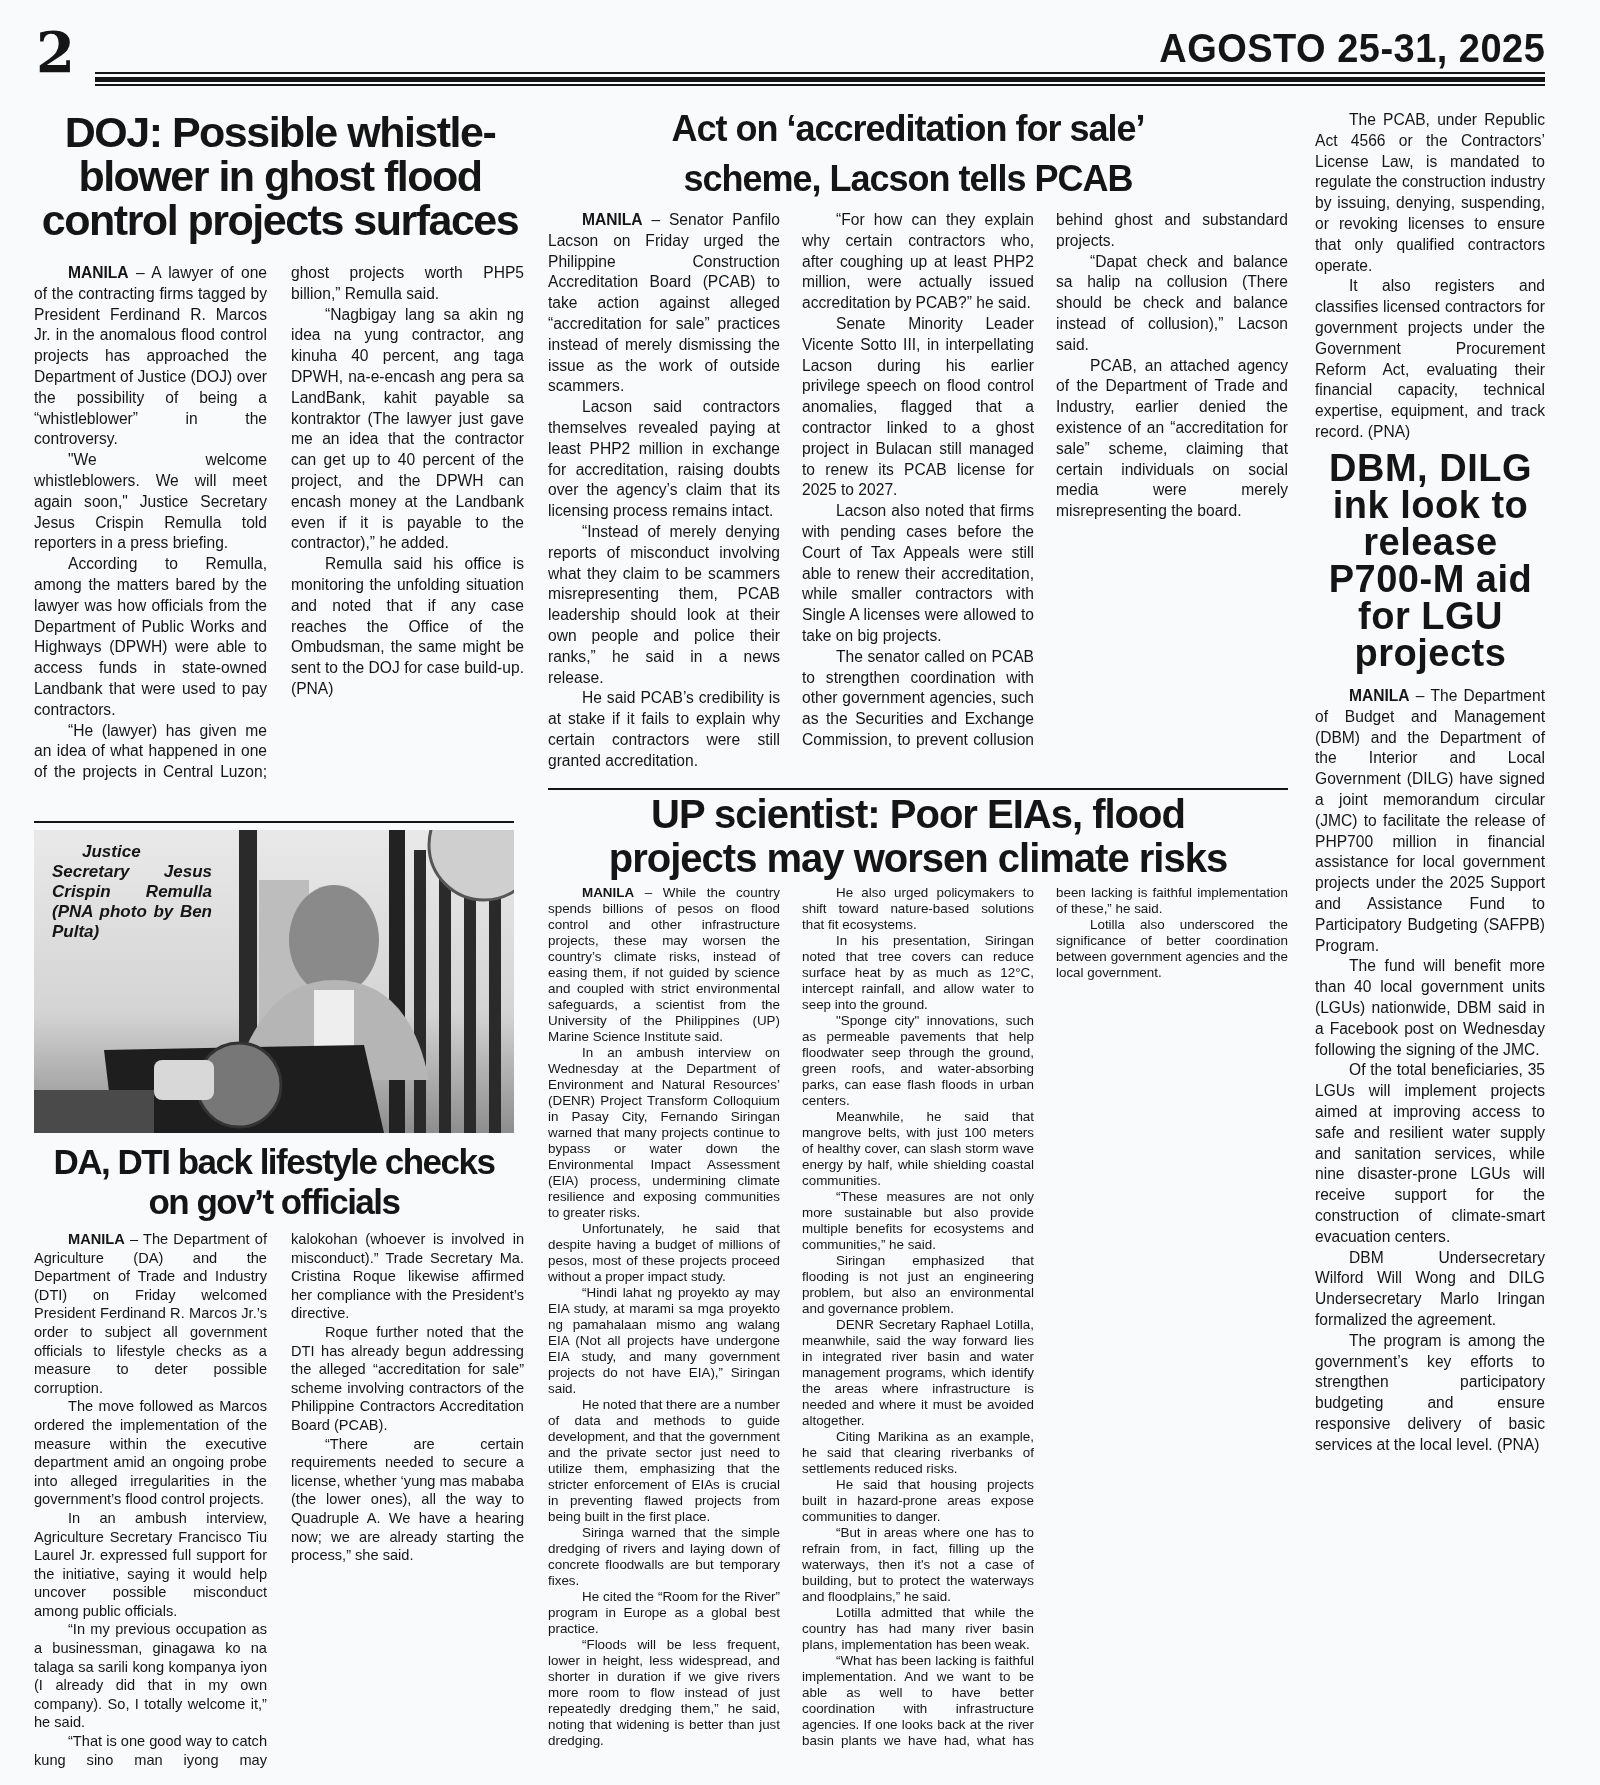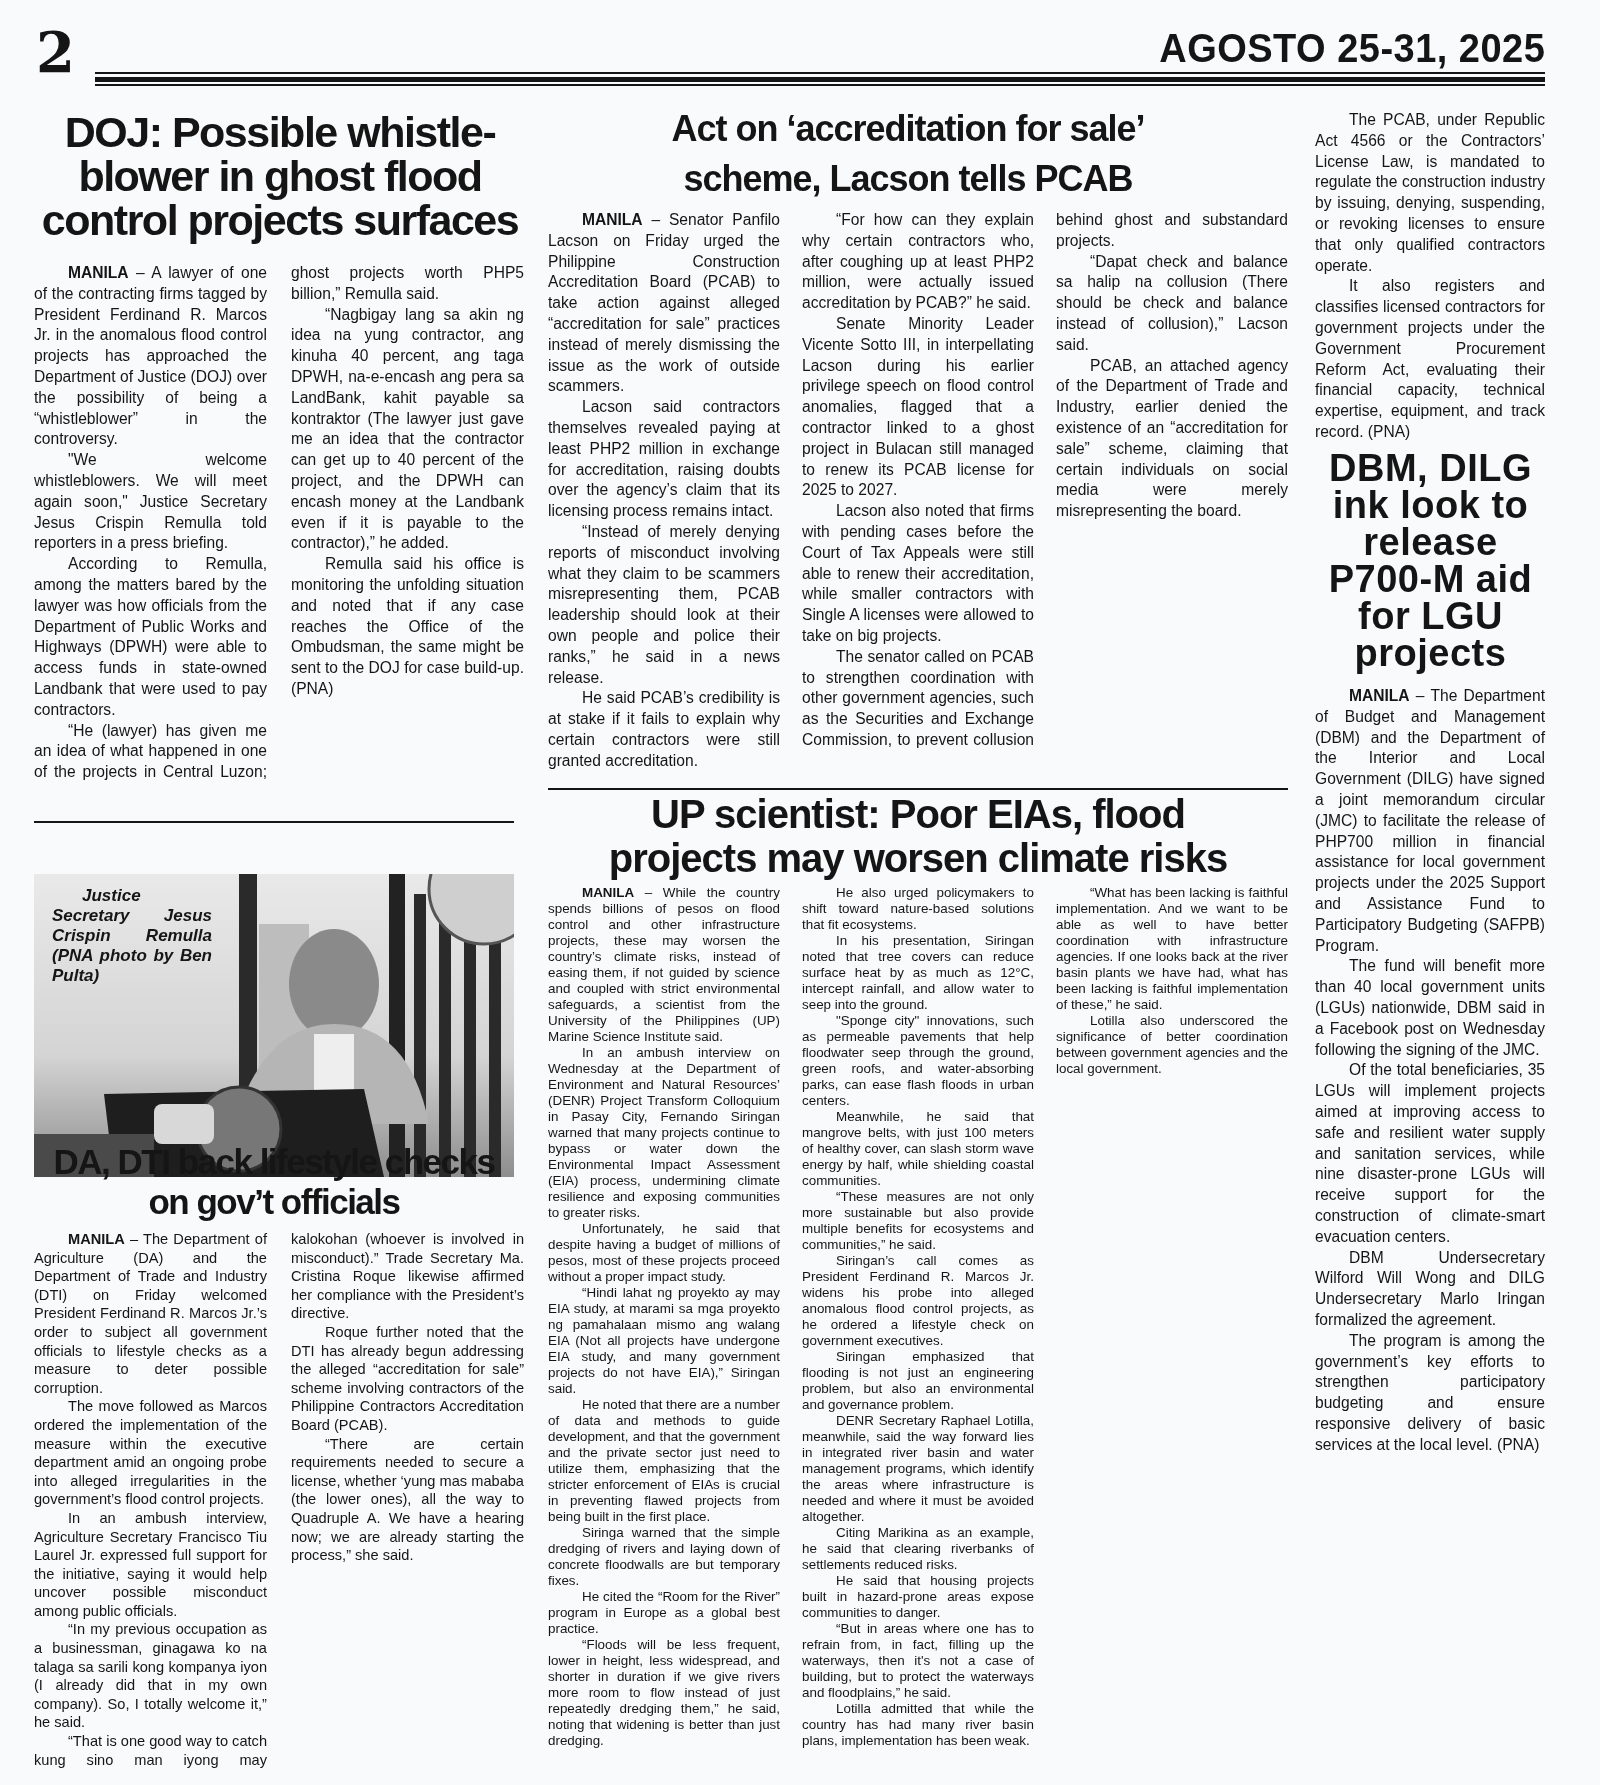--- a/index.html
+++ b/index.html
@@ -12,21 +12,21 @@
   .rule .r1 { top: 0; height: 2px; }
   .rule .r2 { top: 5px; height: 5px; }
   .rule .r3 { top: 12px; height: 2px; }
   .headline { font-weight: 700; text-align: center; line-height: 1.0; margin: 0; }
   .body { font-size: 15.6px; line-height: 20.8px; text-align: justify; }
   .body p { margin: 0; text-indent: 34px; }
   .body .lead { font-weight: 700; }
   .cols2 { column-count: 2; column-gap: 24px; column-fill: auto; }
   .cols3 { column-count: 3; column-gap: 22px; column-fill: auto; }
   .hr { background: #151515; height: 2px; }
-  .photo { background: linear-gradient(180deg,#e9e9e9 0%, #d4d4d4 60%, #8d8d8d 100%); overflow: hidden; margin-top: 44px; }
+  .photo { background: linear-gradient(180deg,#e9e9e9 0%, #d4d4d4 60%, #8d8d8d 100%); overflow: hidden; }
   .photo svg { display: block; }
   .caption { font-style: italic; font-weight: 700; font-size: 17px; line-height: 20px; text-align: justify; }
   .caption p { margin: 0; text-indent: 30px; }
 </style>
 </head>
 <body>
 
 <div class="abs page-no">2</div>
 <div class="abs date">AGOSTO 25-31, 2025</div>
 <div class="abs rule">
@@ -126,21 +126,20 @@
   <p>“Hindi lahat ng proyekto ay may EIA study, at marami sa mga proyekto ng pamahalaan mismo ang walang EIA (Not all projects have undergone EIA study, and many government projects do not have EIA),” Siringan said.</p>
   <p>He noted that there are a number of data and methods to guide development, and that the government and the private sector just need to utilize them, emphasizing that the stricter enforcement of EIAs is crucial in preventing flawed projects from being built in the first place.</p>
   <p>Siringa warned that the simple dredging of rivers and laying down of concrete floodwalls are but temporary fixes.</p>
   <p>He cited the “Room for the River” program in Europe as a global best practice.</p>
   <p>“Floods will be less frequent, lower in height, less widespread, and shorter in duration if we give rivers more room to flow instead of just repeatedly dredging them,” he said, noting that widening is better than just dredging.</p>
   <p>He also urged policymakers to shift toward nature-based solutions that fit ecosystems.</p>
   <p>In his presentation, Siringan noted that tree covers can reduce surface heat by as much as 12°C, intercept rainfall, and allow water to seep into the ground.</p>
   <p>"Sponge city" innovations, such as permeable pavements that help floodwater seep through the ground, green roofs, and water-absorbing parks, can ease flash floods in urban centers.</p>
   <p>Meanwhile, he said that mangrove belts, with just 100 meters of healthy cover, can slash storm wave energy by half, while shielding coastal communities.</p>
   <p>“These measures are not only more sustainable but also provide multiple benefits for ecosystems and communities,” he said.</p>
-  <p>Siringan’s call comes as President Ferdinand R. Marcos Jr. widens his probe into alleged anomalous flood control projects, as he ordered a lifestyle check on government executives.</p>
   <p>Siringan emphasized that flooding is not just an engineering problem, but also an environmental and governance problem.</p>
   <p>DENR Secretary Raphael Lotilla, meanwhile, said the way forward lies in integrated river basin and water management programs, which identify the areas where infrastructure is needed and where it must be avoided altogether.</p>
   <p>Citing Marikina as an example, he said that clearing riverbanks of settlements reduced risks.</p>
   <p>He said that housing projects built in hazard-prone areas expose communities to danger.</p>
   <p>“But in areas where one has to refrain from, in fact, filling up the waterways, then it's not a case of building, but to protect the waterways and floodplains,” he said.</p>
   <p>Lotilla admitted that while the country has had many river basin plans, implementation has been weak.</p>
   <p>“What has been lacking is faithful implementation. And we want to be able as well to have better coordination with infrastructure agencies. If one looks back at the river basin plants we have had, what has been lacking is faithful implementation of these,” he said.</p>
   <p>Lotilla also underscored the significance of better coordination between government agencies and the local government.</p>
 </div>
 

